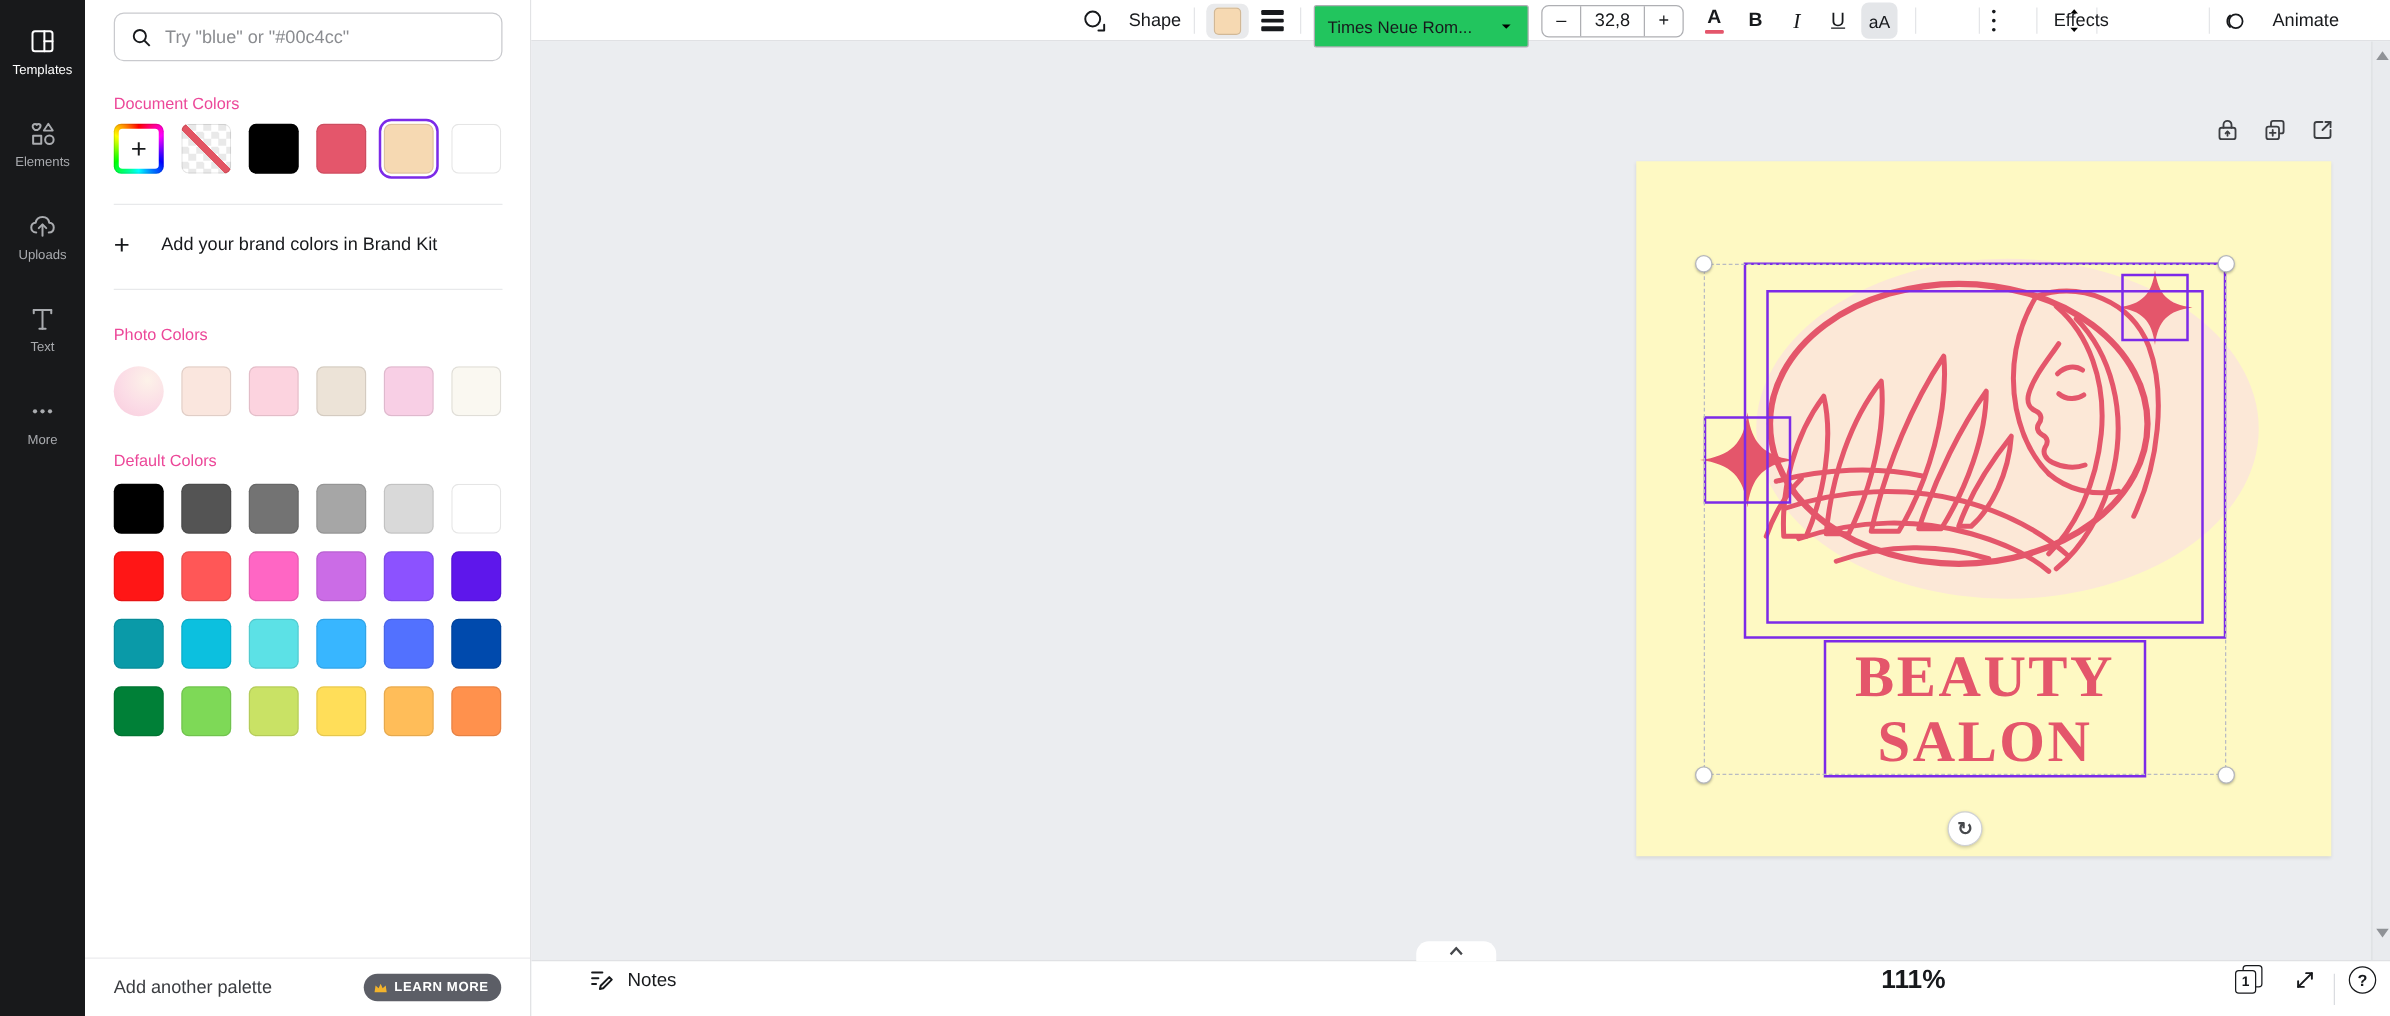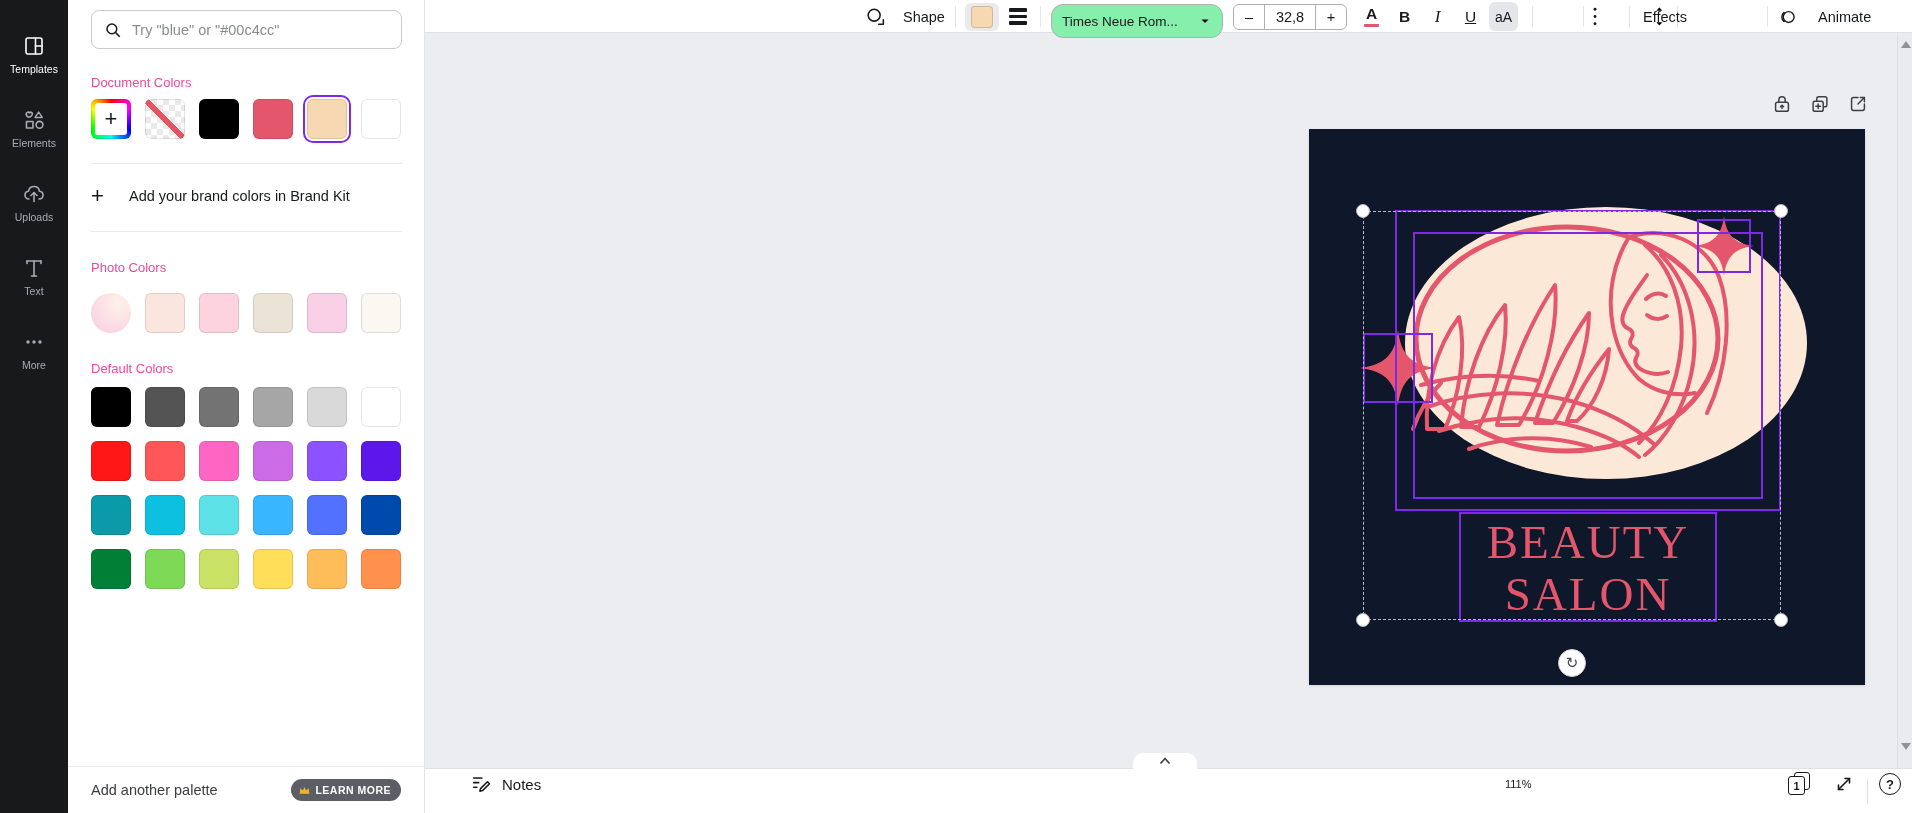--- a/index.html
+++ b/index.html
@@ -4,21 +4,21 @@
 <style>
   * { margin:0; padding:0; box-sizing:border-box; }
   html,body { background:#ebedf0; }
   #app { position:relative; width:1912px; height:813px; overflow:hidden;
          font-family:"Liberation Sans",sans-serif; color:#17191c; background:#ebedf0; }
 
   
   .rail { position:absolute; left:0; top:0; width:68px; height:813px; background:#18191b; z-index:30;
           display:flex; flex-direction:column; align-items:center; padding-top:8px; }
   .rail-item { width:52px; height:67px; margin-bottom:7px; display:flex; flex-direction:column;
-               align-items:center; justify-content:flex-end; color:#a9abaf; cursor:pointer; }
+               align-items:center; justify-content:center; color:#a9abaf; cursor:pointer; }
   .rail-item.active { color:#ffffff; }
   .rail-item .lbl { font-size:10.5px; margin-top:5px; }
   .rail-item svg { width:24px; height:24px; stroke:currentColor; fill:none; stroke-width:1.6;
                    stroke-linecap:round; stroke-linejoin:round; }
 
   
   .panel { position:absolute; left:68px; top:0; width:357px; height:813px; background:#fff;
            border-right:1px solid #e2e3e5; z-index:20; }
   .searchbox { position:absolute; left:23px; top:10px; width:311px; height:39px; border:1px solid #c9cace;
                border-radius:8px; display:flex; align-items:center; padding:0 12px; background:#fff; }
@@ -58,37 +58,37 @@
   .tb { position:absolute; top:0; height:33px; display:flex; align-items:center; cursor:pointer; }
   .tb-label { font-size:14.5px; font-weight:500; color:#17191c; }
   .tb-div { position:absolute; top:6px; width:1px; height:21px; background:#e4e5e8; }
   .tb svg { width:22px; height:22px; stroke:#17191c; fill:none; stroke-width:1.7; stroke-linecap:round; stroke-linejoin:round; }
   .fill-wrap { position:absolute; left:540px; top:3px; width:34px; height:28px; background:#e9eaec;
                border-radius:6px; display:flex; align-items:center; justify-content:center; cursor:pointer; }
   .fill-swatch { width:22px; height:22px; border-radius:4px; box-shadow:inset 0 0 0 1px rgba(0,0,0,.15); }
   .bars { display:flex; flex-direction:column; gap:3px; }
   .bars div { width:18px; height:3.5px; background:#17191c; border-radius:1px; }
   .font-box { position:absolute; left:626px; top:4px; width:172px; height:26px; border:1px solid #aeafb3;
-              border-radius:12px; display:flex; align-items:center; padding:16px 10px; cursor:pointer; background:#86efac; }
+              border-radius:2px; display:flex; align-items:center; padding:16px 10px; cursor:pointer; background:#22c55e; }
   .font-box .name { font-size:13.5px; font-weight:500; flex:1; white-space:nowrap; overflow:hidden; }
   .stepper { position:absolute; left:808px; top:4px; width:114px; height:26px; border:1px solid #aeafb3;
              border-radius:6px; display:flex; background:#fff; }
   .stepper > div { display:flex; align-items:center; justify-content:center; font-size:14.5px; cursor:pointer; }
   .step-btn { width:30px; color:#17191c; }
   .step-val { flex:1; border-left:1px solid #aeafb3; border-right:1px solid #aeafb3; font-weight:500; }
   .fmt { position:absolute; top:2px; width:29px; height:29px; display:flex; align-items:center;
          justify-content:center; border-radius:6px; cursor:pointer; font-size:15.5px; }
   .fmt.active { background:#e4e6e9; }
   .color-A { display:flex; flex-direction:column; align-items:center; line-height:1; }
   .color-A .bar { width:15px; height:3px; background:#e4566b; margin-top:2px; border-radius:1px; }
 
   
   .workspace { position:absolute; left:425px; top:33px; width:1487px; height:735px; background:#ebedf0; }
-  .page { position:absolute; left:884px; top:96px; width:556px; height:556px; background:#0f172a;
-          box-shadow:0 1px 3px rgba(0,0,0,.10); }
+  .page { position:absolute; left:884px; top:96px; width:556px; height:556px; background:#fef9c3;
+          box-shadow:0 1px 3px rgba(0,0,0,.10);font-weight:bold; }
   .page svg.art { position:absolute; left:0; top:0; }
   .el-box { position:absolute; border:2px solid #7c2ae8; pointer-events:auto; }
   .sel-box { position:absolute; border:1px dashed #b9bbc2; }
   .handle { position:absolute; width:14px; height:14px; border-radius:50%; background:#fff;
             border:1px solid #b4b6bc; box-shadow:0 1px 2px rgba(0,0,0,.25); cursor:pointer; }
   .logo-text { position:absolute; font-family:"Liberation Serif",serif; color:#e4566b;
                text-align:center; letter-spacing:2px; line-height:52px; font-size:47px; cursor:pointer; }
   .rotate-handle { position:absolute; width:28px; height:28px; border-radius:50%; background:#fff;
                    border:1px solid #cfd1d5; box-shadow:0 1px 3px rgba(0,0,0,.2); display:flex;
                    align-items:center; justify-content:center; font-size:15px; color:#46484c; cursor:pointer; }
@@ -451,21 +451,21 @@
       <svg viewBox="0 0 24 24">
           <line x1="4" y1="5.5" x2="13" y2="5.5"></line>
           <line x1="4" y1="10.5" x2="9.5" y2="10.5"></line>
           <line x1="4" y1="15.5" x2="7.5" y2="15.5"></line>
           <path d="M11.5,19.5 L19,12 L21.2,14.2 L13.7,21.7 L10.8,22.3 Z" transform="translate(0,-2.5)"></path>
         </svg>
       <span style="font-size:15px;font-weight:500;margin-left:10px">Notes</span>
     </div>
 
     <div class="grp" style="left:1080px">
-      <span style="font-size:11px;font-weight:400">111%</span>
+      <span style="font-size:21px;font-weight:700">111%</span>
     </div>
 
     <div class="grp" style="left:1363px">
       <div class="pages-ind">
         <div class="sheet-b"></div>
         <div class="sheet-f">
             <span>1</span>
           </div>
       </div>
     </div>

